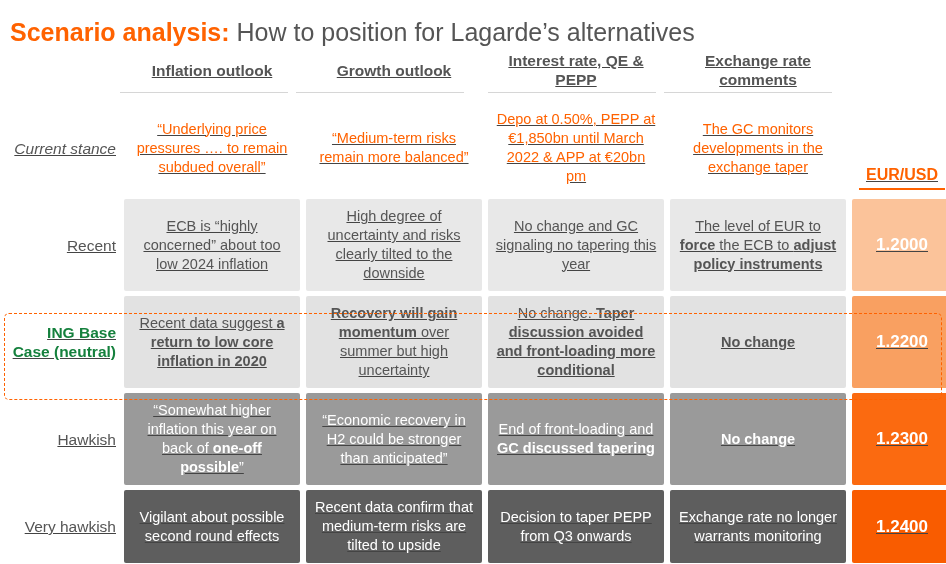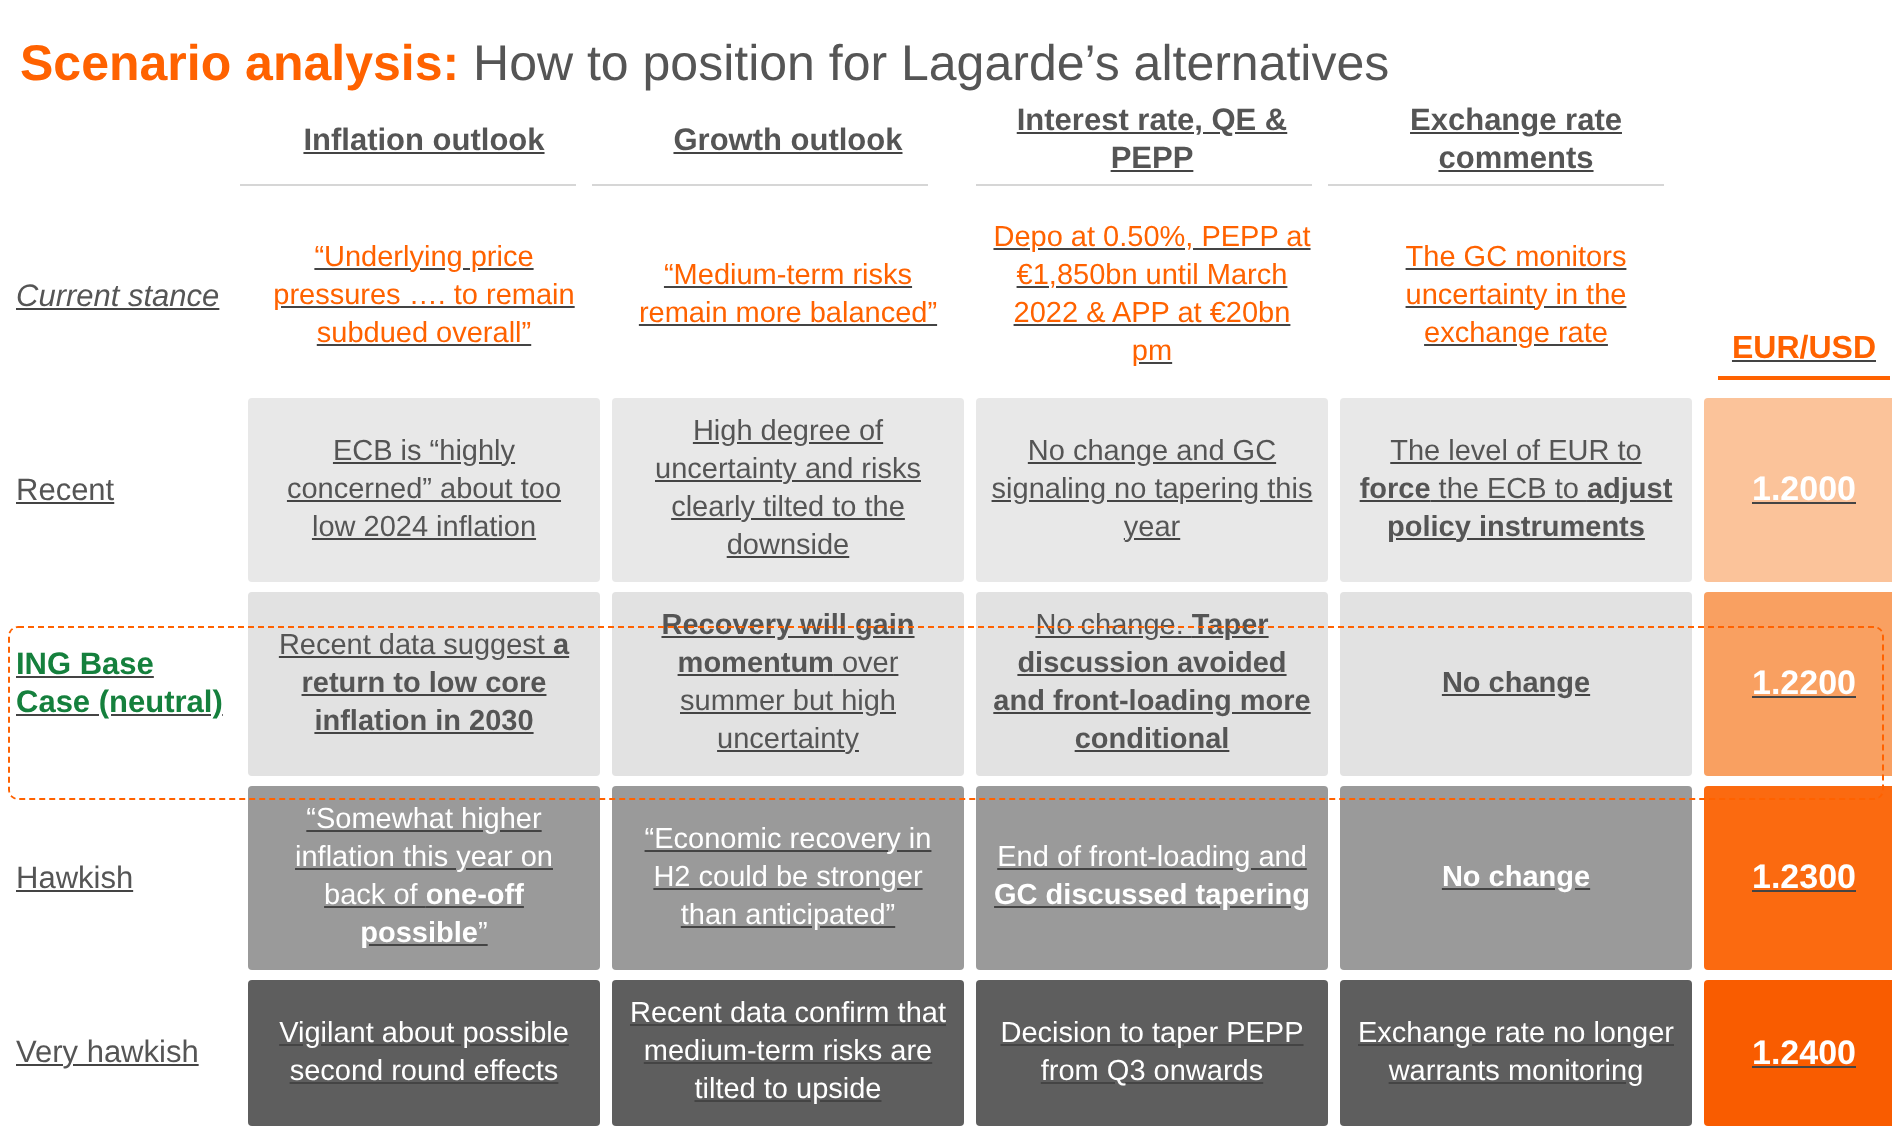--- a/index.html
+++ b/index.html
@@ -58,21 +58,21 @@
     text-align: center;
     vertical-align: middle;
     padding: 4px 2px 8px 2px;
     line-height: 19px;
   }
   th.blank { background: transparent; }
 
   td.rowlabel {
     font-size: 15.5px;
     color: #555555;
-    text-align: left;
+    text-align: right;
     vertical-align: middle;
     line-height: 19px;
     padding: 2px;
   }
   td.rowlabel.italic { font-style: italic; }
   td.rowlabel.base {
     color: #15803d;
     font-weight: bold;
   }
 
@@ -179,37 +179,37 @@
         <th class="colhead">Exchange rate comments</th>
         <th class="blank"></th>
       </tr>
     </thead>
     <tbody>
       <tr class="r-current">
         <td class="rowlabel italic">Current stance</td>
         <td class="cell">“Underlying price pressures …. to remain subdued overall”</td>
         <td class="cell">“Medium-term risks remain more balanced”</td>
         <td class="cell">Depo at 0.50%, PEPP at €1,850bn until March 2022 &amp; APP at €20bn pm</td>
-        <td class="cell">The GC monitors uncertainty in the exchange rate</td>
+        <td class="cell">The GC monitors developments in the exchange taper</td>
         <td class="fx-header">
           <span>EUR/USD</span>
           <span class="rule"></span>
         </td>
       </tr>
       <tr class="r-dovish">
         <td class="rowlabel">Recent</td>
         <td class="cell">ECB is “highly concerned” about too low 2024 inflation</td>
         <td class="cell">High degree of uncertainty and risks clearly tilted to the downside</td>
         <td class="cell">No change and GC signaling no tapering this year</td>
         <td class="cell">The level of EUR to <b>force</b> the ECB to <b>adjust policy instruments</b></td>
         <td class="fx fx-dovish">1.2000</td>
       </tr>
       <tr class="r-base">
         <td class="rowlabel base">ING Base Case (neutral)</td>
-        <td class="cell">Recent data suggest <b>a return to low core inflation in 2030</b></td>
+        <td class="cell">Recent data suggest <b>a return to low core inflation in 2020</b></td>
         <td class="cell"><b>Recovery will gain momentum</b> over summer but high uncertainty</td>
         <td class="cell">No change. <b>Taper discussion avoided and front-loading more conditional</b></td>
         <td class="cell"><b>No change</b></td>
         <td class="fx fx-base">1.2200</td>
       </tr>
       <tr class="r-hawkish">
         <td class="rowlabel">Hawkish</td>
         <td class="cell">“Somewhat higher inflation this year on back of <b>one-off possible</b>”</td>
         <td class="cell">“Economic recovery in H2 could be stronger than anticipated”</td>
         <td class="cell">End of front-loading and <b>GC discussed tapering</b></td>

